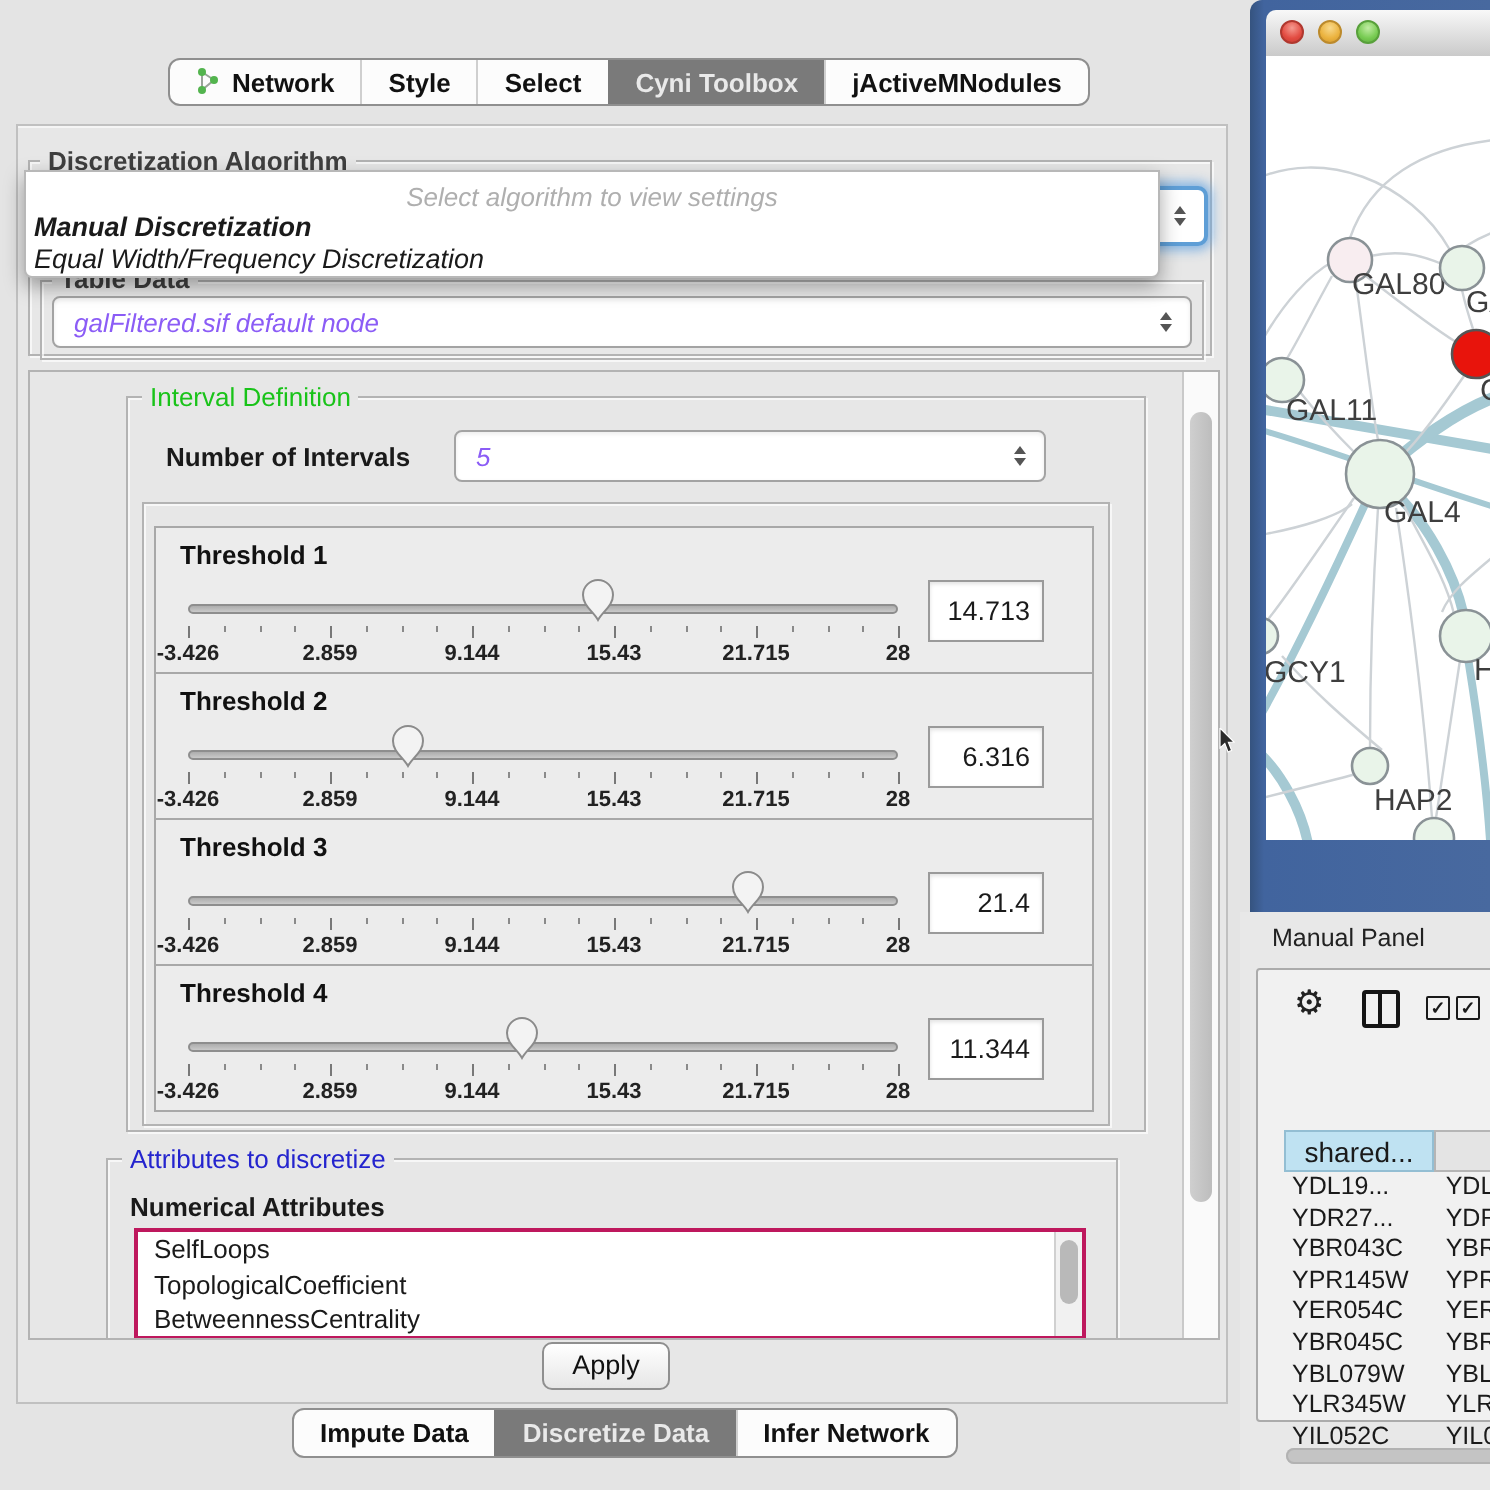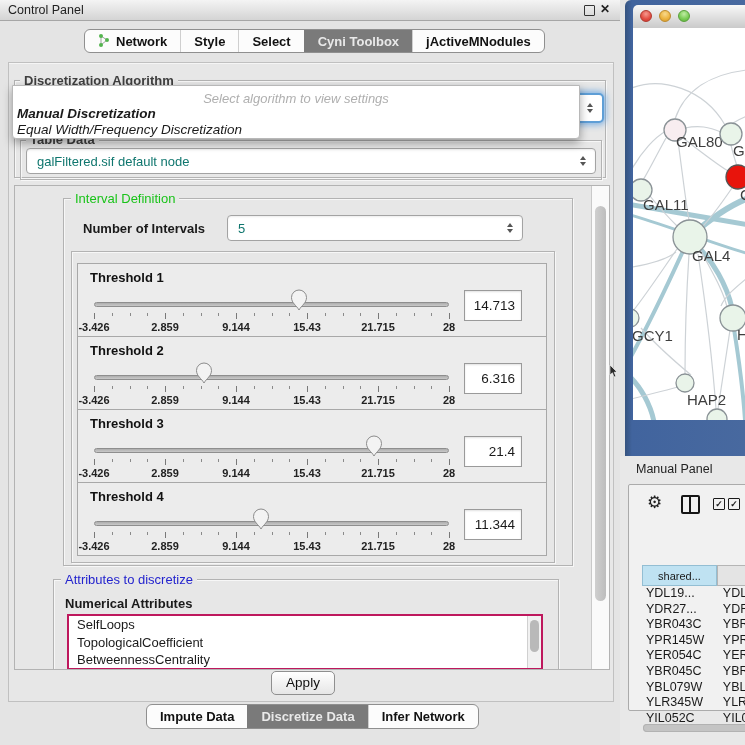--- a/index.html
+++ b/index.html
@@ -29,21 +29,21 @@
     border:1px solid #C0C0C0;box-shadow:inset 0 1px 0 #F5F5F5;}
 
   .group{border:1px solid #B3B3B3;box-shadow:inset 1px 1px 0 rgba(255,255,255,.65), 1px 1px 0 rgba(255,255,255,.65);}
   .gtitle{font-size:13px;background:#E7E7E7;padding:0 4px;white-space:nowrap;}
   .green{color:#19C319;}
   .blue{color:#2424CE;}
   .dark{color:#3F3F3F;font-weight:bold;}
 
   .combo{background:#FFF;border:1px solid #A3A3A3;border-radius:4px;font-size:13px;
     display:flex;align-items:center;box-shadow:inset 0 1px 2px rgba(0,0,0,.08);}
-  .combo .cval{flex:1;padding-left:10px;color:#0f766e;}
+  .combo .cval{flex:1;padding-left:10px;color:#8b5cf6;font-style:italic;}
   .spinner{width:16px;display:flex;flex-direction:column;align-items:center;justify-content:center;gap:2px;margin-right:4px;}
   .tri-up{width:0;height:0;border-left:3.5px solid transparent;border-right:3.5px solid transparent;border-bottom:4.5px solid #555;}
   .tri-dn{width:0;height:0;border-left:3.5px solid transparent;border-right:3.5px solid transparent;border-top:4.5px solid #555;}
 
   
   .focus-combo{left:22px;top:93px;width:578px;height:26px;border-radius:5px;background:#FFF;
     border:2px solid #5E9ED6;box-shadow:0 0 6px 2px rgba(111,168,224,.85);}
 
   
   .popup{left:12px;top:85px;width:566px;height:52px;background:#FFF;border:1px solid #B8B8B8;
@@ -102,41 +102,36 @@
   .south{left:620px;top:456px;width:125px;height:289px;background:#E8E8E8;}
   .south-title{left:16px;top:6px;font-size:12.5px;color:#222;}
   .south-box{left:8px;top:28px;width:120px;height:225px;background:#F1F1F1;border:1px solid #ABABAB;border-radius:2px;}
   .gear{left:18px;top:9px;font-size:17px;color:#222;font-family:"DejaVu Sans",sans-serif;line-height:1;}
   .cols-ic{left:52px;top:10px;width:15px;height:15px;border:2px solid #151515;border-radius:2px;}
   .cols-ic i{position:absolute;left:6px;top:0;width:2px;height:15px;background:#151515;}
   .chk{width:10px;height:10px;border:1.5px solid #1A1A1A;border-radius:1px;font-size:9px;line-height:10px;
     text-align:center;font-weight:bold;color:#1A1A1A;}
   .table{left:13px;top:80px;width:112px;height:120px;}
   .thead{display:flex;height:21px;}
-  .th{box-sizing:border-box;font-size:11px;text-align:center;line-height:20px;border:1px solid #B5B5B5;
+  .th{box-sizing:border-box;font-size:14px;text-align:center;line-height:20px;border:1px solid #B5B5B5;
     background:#E4E4E4;overflow:hidden;white-space:nowrap;}
   .th.selcol{background:#BFE2F2;border-color:#93BED3;}
   .tbody{overflow:hidden;height:139px;}
   .trow{display:flex;height:15.6px;font-size:12.5px;}
   .td{overflow:hidden;white-space:nowrap;}
   .hscroll{left:14px;top:239px;width:108px;height:8px;border-radius:4px;background:#C4C4C4;
     box-shadow:inset 0 0 0 1px #B2B2B2;}
 
   .cursor{left:609px;top:364px;z-index:40;}
 </style>
 </head>
 <body>
 
 <div id="app">
 
-  <div class="abs dock-titlebar">
-    <span class="abs dock-title">Control Panel</span>
-    <span class="abs float-ic"></span>
-    <span class="abs close-ic">✕</span>
-  </div>
 
   <div class="abs" style="left:84px;top:29px;">
     <div class="tabbar">
       <div class="seg">
         <span class="net-ic">
           <svg width="12" height="14" viewBox="0 0 12 14">
               <path d="M3 3 L9 7 L3 12 M3 3 L3 12" stroke="#9AA39A" stroke-width="1" fill="none"></path>
               <circle cx="3" cy="3" r="2" fill="#53B44E"></circle>
               <circle cx="9" cy="7" r="2" fill="#53B44E"></circle>
               <circle cx="3" cy="12" r="2" fill="#53B44E"></circle>

